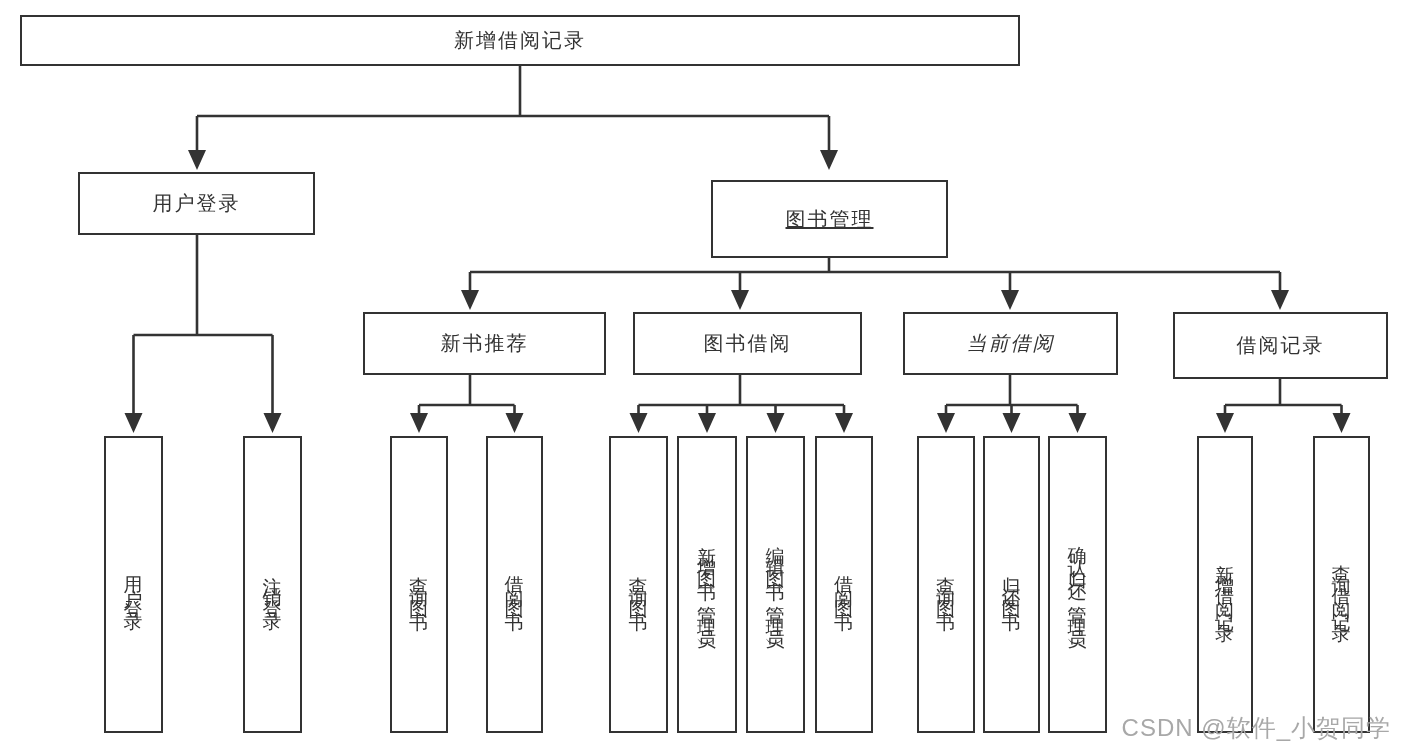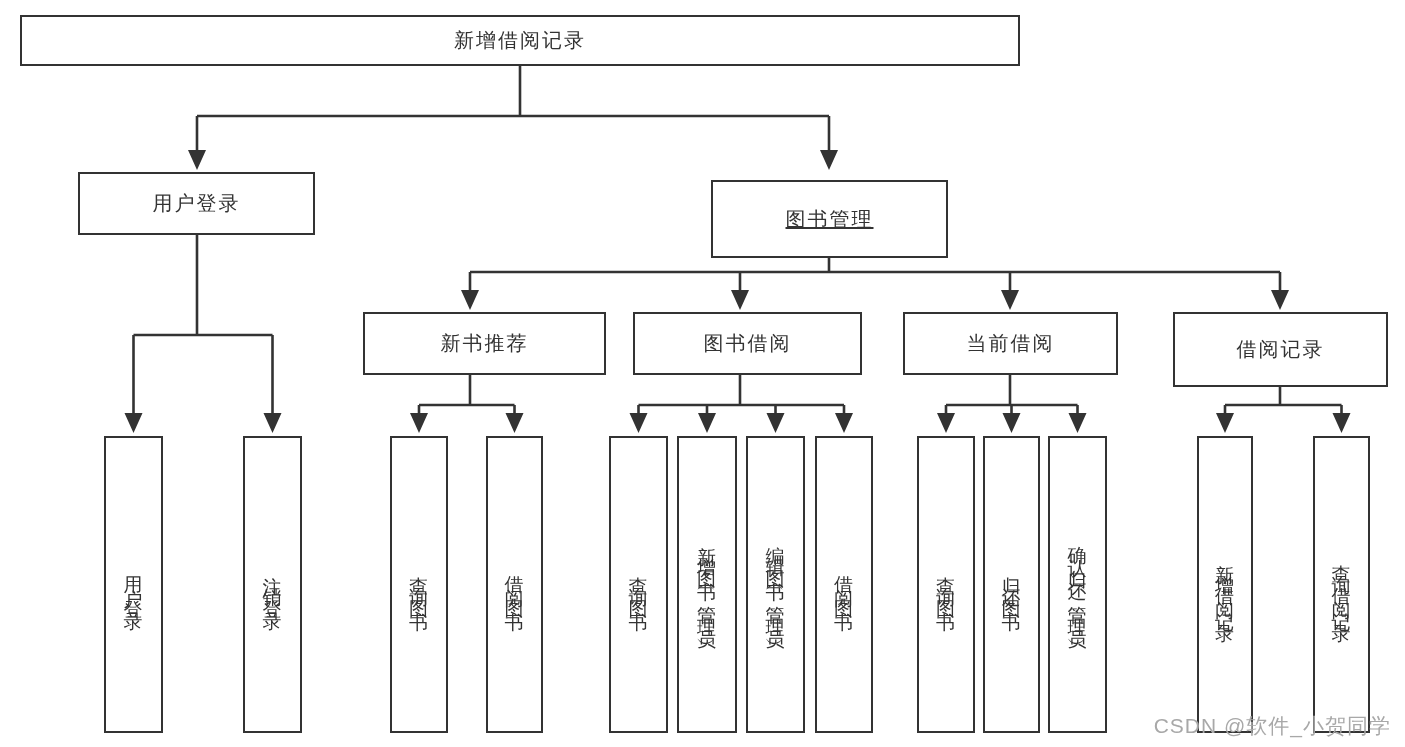--- a/index.html
+++ b/index.html
@@ -25,21 +25,21 @@
   .vtext{
     writing-mode:vertical-rl;
     font-size:19px;
     letter-spacing:12px;
     line-height:1;
     white-space:nowrap;
   }
   .watermark{
     position:absolute;
     right:14px;top:712px;
-    font-size:21px;
+    font-size:24px;
     color:#a8a8a8;
     letter-spacing:1px;
   }
 </style>
 </head>
 <body>
 
 <div class="stage">
 
   <svg class="wires" viewBox="0 0 1405 747" aria-hidden="true">
@@ -66,22 +66,22 @@
       M1216 413 L1234 413 L1225 433 Z  M1332.5 413 L1350.5 413 L1341.5 433 Z"></path>
   </svg>
 
   <div class="node" style="left:20px;top:15px;width:1000px;height:51px;">新增借阅记录</div>
 
   <div class="node" style="left:78px;top:172px;width:237px;height:63px;">用户登录</div>
   <div class="node" style="left:711px;top:180px;width:237px;height:78px;text-decoration:underline;">图书管理</div>
 
   <div class="node" style="left:363px;top:312px;width:243px;height:63px;">新书推荐</div>
   <div class="node" style="left:633px;top:312px;width:229px;height:63px;">图书借阅</div>
-  <div class="node" style="left:903px;top:312px;width:215px;height:63px;">当前借阅</div>
-  <div class="node" style="left:1173px;top:312px;width:215px;height:75px;">借阅记录</div>
+  <div class="node" style="left:903px;top:312px;width:215px;height:63px;font-style:italic;">当前借阅</div>
+  <div class="node" style="left:1173px;top:312px;width:215px;height:67px;">借阅记录</div>
 
   <div class="node leaf" style="left:104px;width:59px;">
     <span class="vtext">用户登录</span>
   </div>
   <div class="node leaf" style="left:243px;width:59px;">
     <span class="vtext">注销登录</span>
   </div>
 
   <div class="node leaf" style="left:390px;width:58px;">
     <span class="vtext">查询图书</span>

